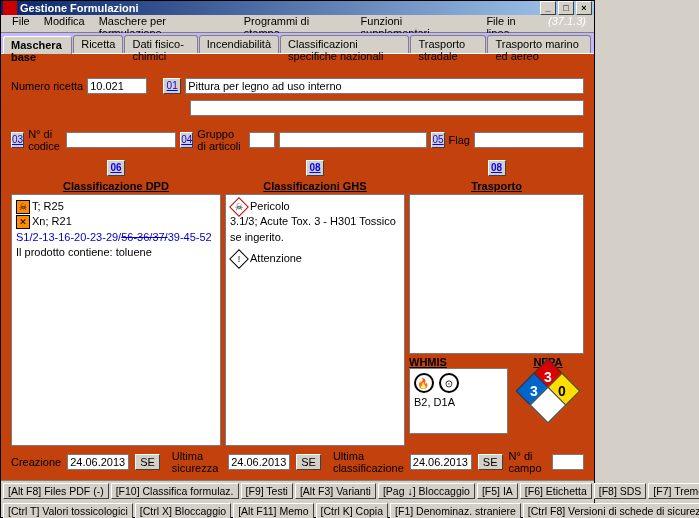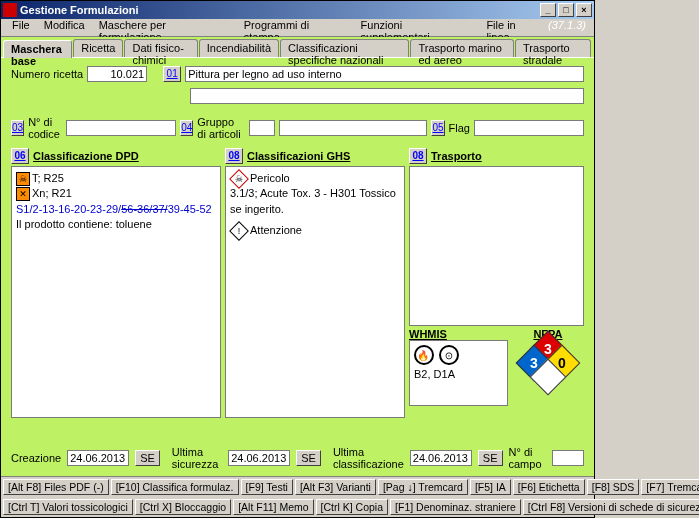--- a/index.html
+++ b/index.html
@@ -5,31 +5,31 @@
 * { box-sizing: border-box; margin: 0; padding: 0; }
 body { font-family: Tahoma, Arial, sans-serif; font-size: 11px; background: #d4d0c8; width: 699px; height: 518px; overflow: hidden; }
 .window { width: 595px; height: 518px; border: 1px solid #000; display: flex; flex-direction: column; background: #d4d0c8; }
 .titlebar { background: linear-gradient(to right, #0a246a, #a6caf0); color: #fff; height: 18px; display: flex; align-items: center; padding: 0 2px; font-size: 11px; font-weight: bold; }
 .titlebar .app-icon { width: 14px; height: 14px; background: #c00; margin-right: 3px; }
 .titlebar .title { flex: 1; }
 .titlebar .win-btn { width: 16px; height: 14px; background: #d4d0c8; border: 1px solid #fff; border-right-color: #404040; border-bottom-color: #404040; margin-left: 2px; display: flex; align-items: center; justify-content: center; color: #000; font-size: 9px; font-weight: bold; }
 .menubar { height: 18px; background: #d4d0c8; display: flex; align-items: flex-start; padding: 0 4px; font-size: 11px; border-bottom: 1px solid #808080; }
 .menubar .menu-item { padding: 0 7px; cursor: default; }
 .menubar .version { margin-left: auto; color: #fff; font-style: italic; padding-right: 4px; }
-.tabbar { display: flex; height: 20px; background: #bef264; padding: 2px 2px 0 2px; }
+.tabbar { display: flex; height: 20px; background: #c4b5fd; padding: 2px 2px 0 2px; }
 .tab { padding: 2px 7px; background: #d4d0c8; border: 1px solid #808080; border-bottom: none; border-radius: 3px 3px 0 0; cursor: default; font-size: 11px; margin-right: 1px; position: relative; }
 .tab.active { background: #d4d0c8; border-top: 1px solid #fff; border-left: 1px solid #fff; z-index: 2; font-weight: bold; top: 1px; }
-.content { flex: 1; background: #bef264; padding: 8px 10px 6px 10px; border-top: 1px solid #fff; display: flex; flex-direction: column; }
+.content { flex: 1; background: #c2410c; padding: 24px 10px 6px 10px; border-top: 1px solid #fff; display: flex; flex-direction: column; }
 .row { display: flex; align-items: center; gap: 4px; margin-bottom: 6px; }
 .label { font-size: 11px; }
 .input { background: #fff; border: 1px solid #7a7a7a; height: 16px; font-size: 11px; padding: 0 2px; }
 .num-btn { width: 18px; height: 16px; background: #d4d0c8; border: 1px solid #fff; border-right-color:#404040; border-bottom-color:#404040; color: #00f; font-size: 10px; text-align: center; line-height: 14px; text-decoration: underline; cursor: default; }
 .section-row { display: flex; gap: 4px; }
 .section { position: relative; }
-.section-header { display: flex; align-items: center; gap: 4px; font-weight: bold; font-size: 11px; }
+.section-header { display: flex; align-items: center; gap: 4px; font-weight: bold; font-size: 11px; flex-direction: column; }
 .section-header u { text-decoration: underline; }
 .panel { background: #fff; border: 1px solid #7a7a7a; padding: 4px; font-size: 11px; line-height: 1.4; overflow: hidden; }
 .dpd-sym { display: inline-flex; width: 14px; height: 14px; background: #ff8c00; border:1px solid #000; vertical-align: middle; margin-right: 2px; align-items:center; justify-content:center; font-size:9px; color:#000; }
 .ghs-sym { display:inline-block; width:14px; height:14px; border:1px solid #c00; transform: rotate(45deg); vertical-align:middle; margin:0 4px 0 2px; background:#fff; }
 .ghs-sym span { display:block; transform: rotate(-45deg); font-size:9px; text-align:center; line-height:12px; }
 .classes-link { color: #0000cc; }
 .whmis-circle { display:inline-block; width:20px; height:20px; border:2px solid #000; border-radius:50%; margin-right:2px; text-align:center; line-height:18px; font-size:10px; }
 .nfpa-diamond { position: relative; width: 54px; height: 54px; margin: -4px auto 0; }
 .nfpa-diamond .cell { position:absolute; width:26px; height:26px; transform: rotate(45deg); border:1px solid #333; display:flex; align-items:center; justify-content:center; }
 .nfpa-diamond .cell span { transform: rotate(-45deg); font-weight:bold; font-size:14px; color:#fff; }
@@ -64,28 +64,28 @@
     <div class="menu-item">File in linea</div>
     <div class="version">(37.1.3)</div>
   </div>
 
   <div class="tabbar">
     <div class="tab active">Maschera base</div>
     <div class="tab">Ricetta</div>
     <div class="tab">Dati fisico-chimici</div>
     <div class="tab">Incendiabilità</div>
     <div class="tab">Classificazioni specifiche nazionali</div>
+    <div class="tab">Trasporto stradale</div>
     <div class="tab">Trasporto marino ed aereo</div>
-    <div class="tab">Trasporto stradale</div>
   </div>
 
   <div class="content">
     <div class="row">
       <span class="label">Numero ricetta</span>
-      <input class="input" style="width: 60px; text-align: right;" value="10.021">
+      <input class="input" style="width: 60px;" value="10.021">
       <div style="width:8px"></div>
       <div class="num-btn">01</div>
       <input class="input" style="flex: 1 1 0%;" value="Pittura per legno ad uso interno">
     </div>
     <div class="row">
       <div style="width:175px"></div>
       <input class="input" style="flex: 1 1 0%;">
     </div>
     <div class="row" style="margin-top:6px">
       <div class="num-btn">03</div>
@@ -180,21 +180,21 @@
       <span style="margin-left:auto">N° di campo</span>
       <input class="input" style="width: 32px;">
     </div>
   </div>
 
   <div class="fn-bar">
     <div class="fn-btn">[Alt F8] Files PDF (-)</div>
     <div class="fn-btn">[F10] Classifica formulaz.</div>
     <div class="fn-btn">[F9] Testi</div>
     <div class="fn-btn">[Alt F3] Varianti</div>
-    <div class="fn-btn">[Pag ↓] Tremcard</div>
+    <div class="fn-btn">[Pag ↓] Bloccaggio</div>
     <div class="fn-btn">[F5] IA</div>
     <div class="fn-btn">[F6] Etichetta</div>
     <div class="fn-btn">[F8] SDS</div>
     <div class="fn-btn">[F7] Tremcard</div>
   </div>
   <div class="fn-bar" style="border-top:none">
     <div class="fn-btn">[Ctrl T] Valori tossicologici</div>
     <div class="fn-btn">[Ctrl X] Bloccaggio</div>
     <div class="fn-btn">[Alt F11] Memo</div>
     <div class="fn-btn">[Ctrl K] Copia</div>

